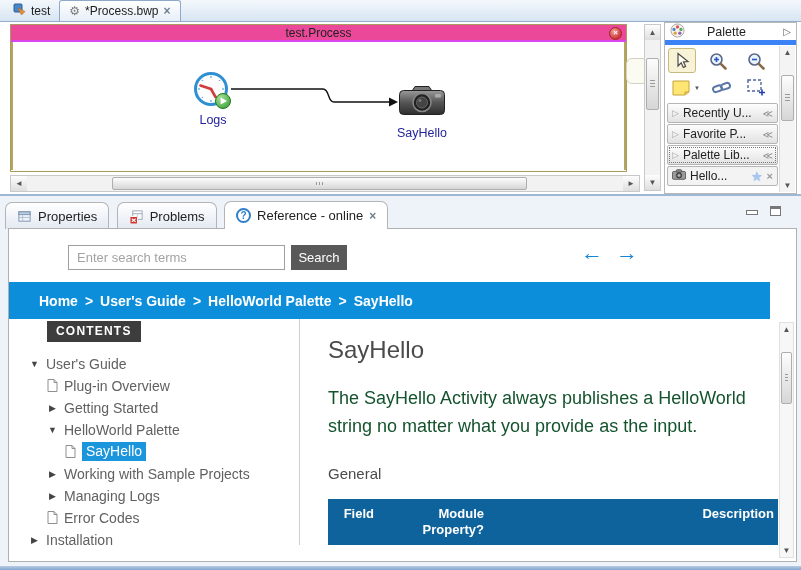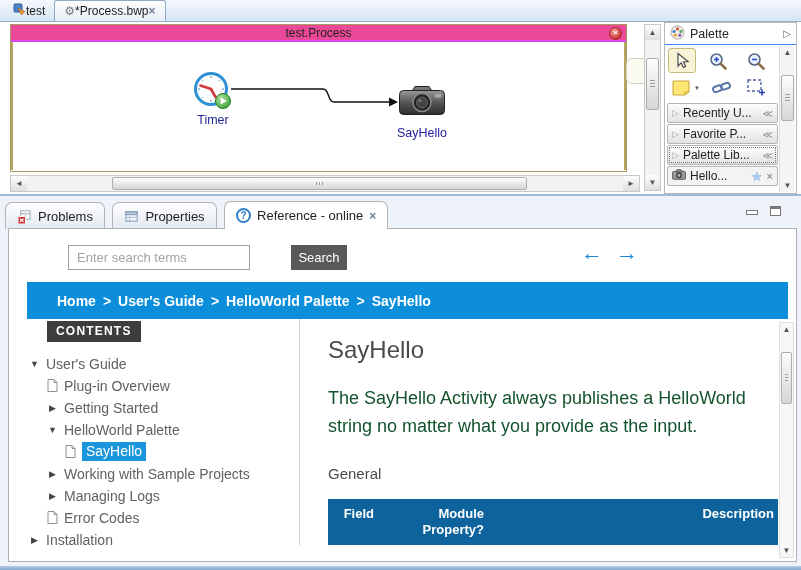--- a/index.html
+++ b/index.html
@@ -8,21 +8,21 @@
     width:801px; height:570px; position:relative; overflow:hidden;
     background:#dfe9f4; font-family:"Liberation Sans", sans-serif;
   }
   
   #editor-tabs {
     position:absolute; left:0; top:0; width:801px; height:22px;
     background:linear-gradient(#f4f8fc,#d7e5f3);
     border-bottom:1px solid #96aecb;
     display:flex; align-items:flex-end; padding-left:3px;
   }
-  .etab { display:flex; align-items:center; height:21px; padding:4px 9px;
+  .etab { display:flex; align-items:center; gap:5px; height:21px; padding:4px 9px;
           font-size:12px; color:#1c1c1c; white-space:nowrap; }
   .etab.active { background:linear-gradient(#fefefe,#e7eff9); border:1px solid #8fa9c8;
                  border-bottom:none; border-radius:3px 3px 0 0; }
   .tab-close { color:#6f7f90; font-weight:bold; font-size:12px; line-height:10px; }
   .gear { color:#7a7a7a; font-size:12px; }
   
   #editor-area { position:absolute; left:0; top:22px; width:801px; height:174px;
                  background:#fff; border-bottom:2px solid #9db7d4; }
   #canvas-frame { position:absolute; left:10px; top:2px; width:617px; height:148px;
                   border:1px solid #a89c5e; background:#fff; }
@@ -51,22 +51,22 @@
   #canvas-hscroll .sbtn { width:16px; }
   #canvas-hscroll .sthumb { left:85px; width:415px; top:1px; bottom:1px; }
   #canvas-vscroll { position:absolute; left:644px; top:2px; width:17px; height:167px; flex-direction:column; z-index:2; }
   #canvas-vscroll .sbtn { height:15px; }
   #canvas-vscroll .sthumb { top:18px; height:52px; left:1px; right:1px; }
   #flyout-tab { position:absolute; left:626px; top:36px; width:22px; height:26px;
                 background:#fbfbf2; border:1px solid #d2d2c2; border-radius:6px; z-index:1; }
   
   #palette { position:absolute; left:664px; top:0; width:133px; height:172px;
              background:#fff; border:1px solid #b9b9b9; }
-  #palette-header { height:22px; display:flex; align-items:center; gap:5px; padding:0 5px;
-                    border-bottom:1px solid #3b82f6; font-size:12.5px; color:#222; }
+  #palette-header { height:22px; display:flex; align-items:center; gap:22px; padding:0 5px;
+                    border-bottom:5px solid #3b82f6; font-size:12.5px; color:#222; }
   .pal-arrow { margin-left:auto; color:#666; font-size:10px; }
   #palette-body { position:absolute; left:1px; top:23px; right:17px; bottom:1px; }
   #palette-scroll { position:absolute; right:1px; top:23px; width:16px; bottom:1px;
                     background:#f4f4f4; border-left:1px solid #ddd; display:flex;
                     flex-direction:column; align-items:stretch; }
   #palette-scroll .sbtn { height:13px; background:none; }
   #palette-scroll .sthumb { top:16px; height:46px; left:1px; right:1px; }
   #palette-tools { position:relative; height:56px; }
   .tool { position:absolute; width:28px; height:25px; display:flex; align-items:center; justify-content:center; }
   #tool-select { left:2px; top:2px; background:#f8f3d6; border:1px solid #c5ba7e; border-radius:3px; }
@@ -89,33 +89,33 @@
           position:relative; vertical-align:bottom; }
   .vtab.active { background:#fff; height:28px; z-index:3; }
   .qicon { width:15px; height:15px; border-radius:50%; border:2px solid #2f7fca; color:#2f7fca;
            font-weight:bold; font-size:10px; display:flex; align-items:center; justify-content:center; }
   #views-controls { position:absolute; right:20px; top:10px; display:flex; gap:12px; align-items:center; }
   .icon-min { width:12px; height:5px; background:#fff; border:1px solid #777; margin-top:2px; }
   .icon-max { width:11px; height:10px; background:#fff; border:1px solid #777; border-top:3px solid #777; }
   #ref-content { position:absolute; left:8px; top:32px; width:789px; height:334px;
                  background:#fff; border:1px solid #b0b0b0; overflow:hidden; }
   
-  #search-input { position:absolute; left:59px; top:16px; width:182px; height:25px;
+  #search-input { position:absolute; left:59px; top:16px; width:217px; height:25px;
                   border:1px solid #9f9f9f; padding:0 8px; font-size:13px; color:#ec4899;
                   font-family:"Liberation Sans",sans-serif; outline:none; }
   #search-input::placeholder { color:#a3a3a3; }
   #search-btn { position:absolute; left:282px; top:16px; width:56px; height:25px;
                 background:#595959; color:#fff; border:none; font-size:13px;
                 font-family:"Liberation Sans",sans-serif; }
   .nav-arrow { position:absolute; top:11px; font-size:22px; font-weight:bold; color:#1585d6; line-height:26px; }
   #nav-back { left:572px; } #nav-fwd { left:607px; }
   
   #breadcrumb { position:absolute; left:0; top:53px; width:761px; height:37px; background:#0d8edb;
                 color:#fff; font-size:14px; font-weight:bold; display:flex; align-items:center;
-                padding-left:30px; gap:7px;margin-left:18px; }
+                padding-left:30px; gap:7px; }
   #breadcrumb .sep { font-weight:bold; }
   
   #sidebar { position:absolute; left:0; top:90px; bottom:16px; width:291px; border-right:1px solid #cfcfcf; }
   #contents-box { position:absolute; left:38px; top:2px; background:#3d3d3d; color:#fff;
                   font-size:12px; font-weight:bold; letter-spacing:1.2px; padding:3px 9px 4px; }
   #toc { position:absolute; left:0; right:0; top:32px; }
   .ti { display:flex; align-items:center; gap:6px; font-size:14px; color:#616161;
         min-height:19px; margin-top:3px; }
   .ti .tw { width:11px; font-size:9px; color:#444; flex:none; text-align:center; }
   .ti .doc { flex:none; display:flex; }
@@ -183,21 +183,21 @@
               <circle cx="27.5" cy="27.5" r="0.8"></circle>
               <circle cx="10.5" cy="27.5" r="0.8"></circle>
               <circle cx="10.5" cy="10.5" r="0.8"></circle>
           </g>
           <path d="M19,19 L8.5,15.5" stroke="#d13b3b" stroke-width="2.6" stroke-linecap="round" fill="none"></path>
           <path d="M19,19 L23.5,27" stroke="#d13b3b" stroke-width="2.6" stroke-linecap="round" fill="none"></path>
           <circle cx="31" cy="31" r="7.5" fill="url(#gb)" stroke="#1e7a1e"></circle>
           <path d="M28.6,27.4 L35,31 L28.6,34.6 Z" fill="#fff"></path>
         </svg>
       </div>
-      <div class="node-label" style="left:160px; top:71px; width:80px;">Timer</div>
+      <div class="node-label" style="left:160px; top:71px; width:80px;">Logs</div>
 
       <svg style="position:absolute; left:214px; top:40px;" width="182" height="26" viewBox="0 0 182 26">
         <path d="M4,7 H96 C103,7 100,20 107,20 H162" fill="none" stroke="#111" stroke-width="1.4"></path>
         <path d="M162,15.5 L171,20 L162,24.5 Z" fill="#111"></path>
       </svg>
 
       <div class="node" style="left:386px; top:43px;">
         <svg width="46" height="30" viewBox="0 0 46 30">
           <defs>
               <linearGradient id="camg" x1="0" y1="0" x2="0" y2="1">
@@ -326,36 +326,36 @@
         </span>
       <span class="sbtn">▼</span>
     </div>
   </div>
 </div>
 
 <div id="views">
   <div id="views-bar">
     <div class="vtab">
       <svg width="15" height="15" viewBox="0 0 16 16">
+          <rect x="2" y="3" width="12" height="10" fill="#eef3f9" stroke="#7d93ad"></rect>
+          <rect x="2" y="3" width="12" height="3" fill="#b9cde2" stroke="#7d93ad"></rect>
+          <line x1="2" y1="9" x2="14" y2="9" stroke="#aebfd2"></line>
+          <line x1="6" y1="6" x2="6" y2="13" stroke="#aebfd2"></line>
+        </svg>
+      <span>Properties</span>
+    </div>
+    <div class="vtab">
+      <svg width="15" height="15" viewBox="0 0 16 16">
           <rect x="4" y="2" width="10" height="9" fill="#fdfdfd" stroke="#9aa7b8"></rect>
           <line x1="4" y1="5" x2="14" y2="5" stroke="#9aa7b8"></line>
           <line x1="9" y1="5" x2="9" y2="11" stroke="#c3ceda"></line>
           <rect x="1" y="8" width="8" height="8" rx="1" fill="#cc3333" stroke="#fff"></rect>
           <path d="M3,10.5 L7,13.5 M7,10.5 L3,13.5" stroke="#fff" stroke-width="1.3"></path>
         </svg>
       <span>Problems</span>
-    </div>
-    <div class="vtab">
-      <svg width="15" height="15" viewBox="0 0 16 16">
-          <rect x="2" y="3" width="12" height="10" fill="#eef3f9" stroke="#7d93ad"></rect>
-          <rect x="2" y="3" width="12" height="3" fill="#b9cde2" stroke="#7d93ad"></rect>
-          <line x1="2" y1="9" x2="14" y2="9" stroke="#aebfd2"></line>
-          <line x1="6" y1="6" x2="6" y2="13" stroke="#aebfd2"></line>
-        </svg>
-      <span>Properties</span>
     </div>
     <div class="vtab active">
       <span class="qicon">?</span>
       <span>Reference - online</span>
       <span class="tab-close">×</span>
     </div>
     <div id="views-controls">
       <span class="icon-min"></span>
       <span class="icon-max"></span>
     </div>

